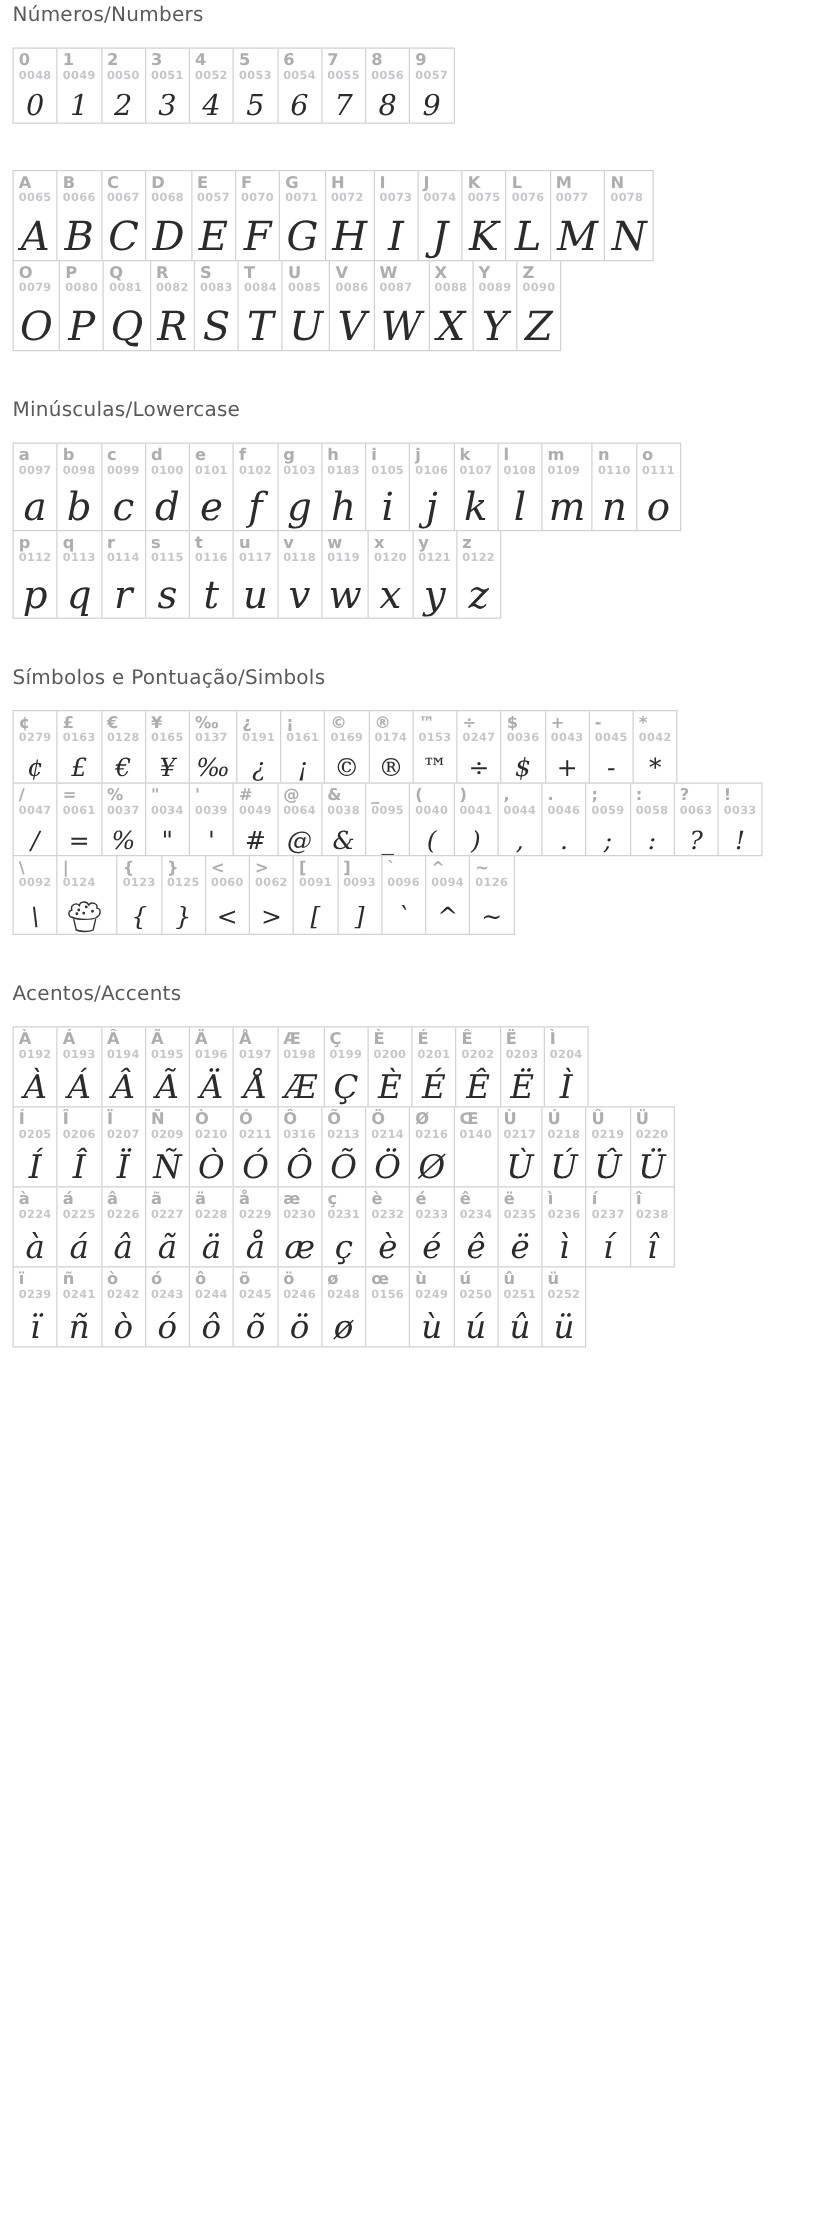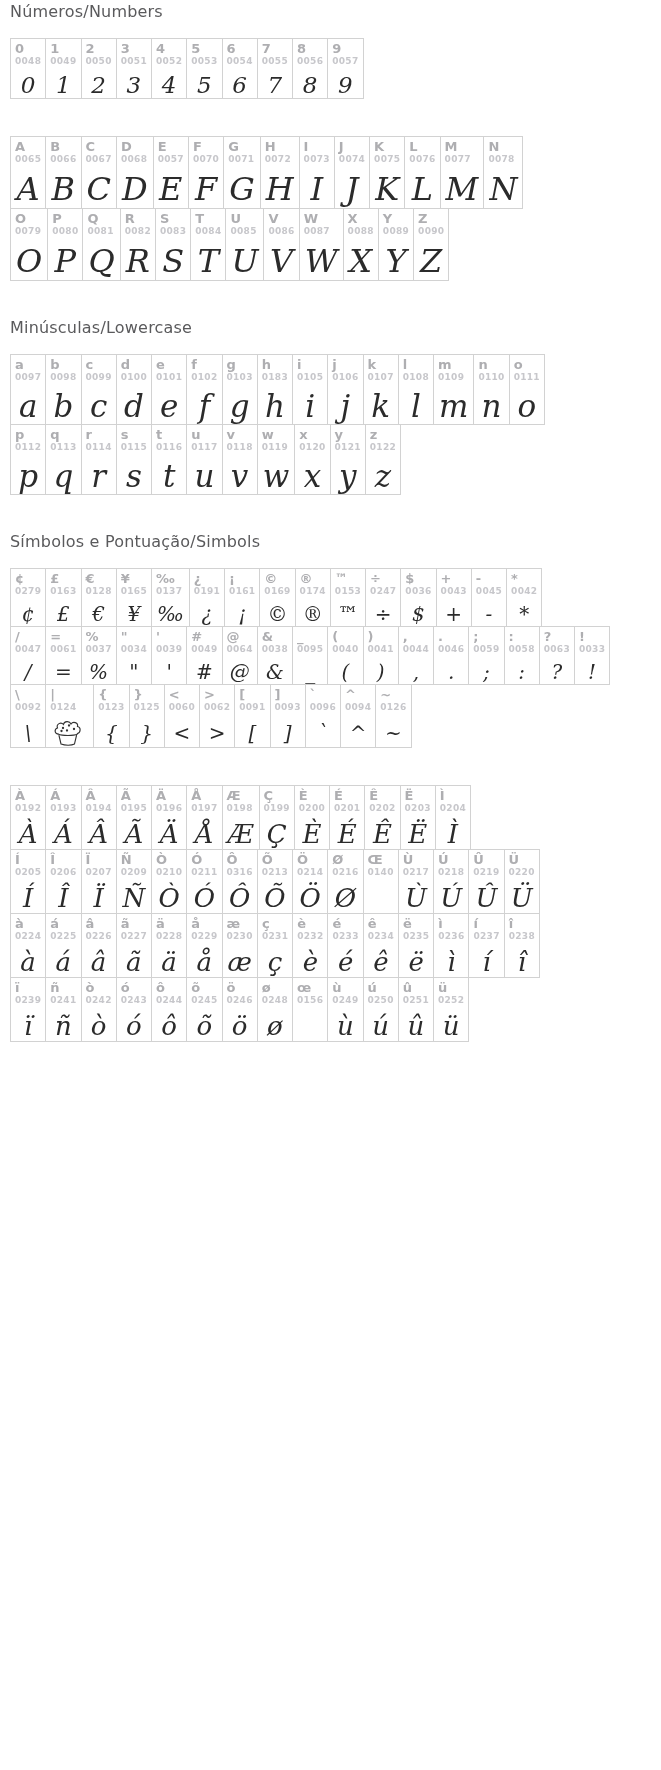--- a/index.html
+++ b/index.html
@@ -951,20 +951,21 @@
       <span class="ref">~</span>
       <span class="code">0126</span>
     </div>
     <div class="glyph">~</div>
   </div>
 </div>
       </div>
   </section>
 
   <section class="charmap-section sec-accents">
+    <h2 class="section-title">Acentos/Accents</h2>
     <div class="glyph-table">
         <div class="row">
   <div class="cell">
     <div class="cell-head">
       <span class="ref">À</span>
       <span class="code">0192</span>
     </div>
     <div class="glyph">À</div>
   </div>
 

